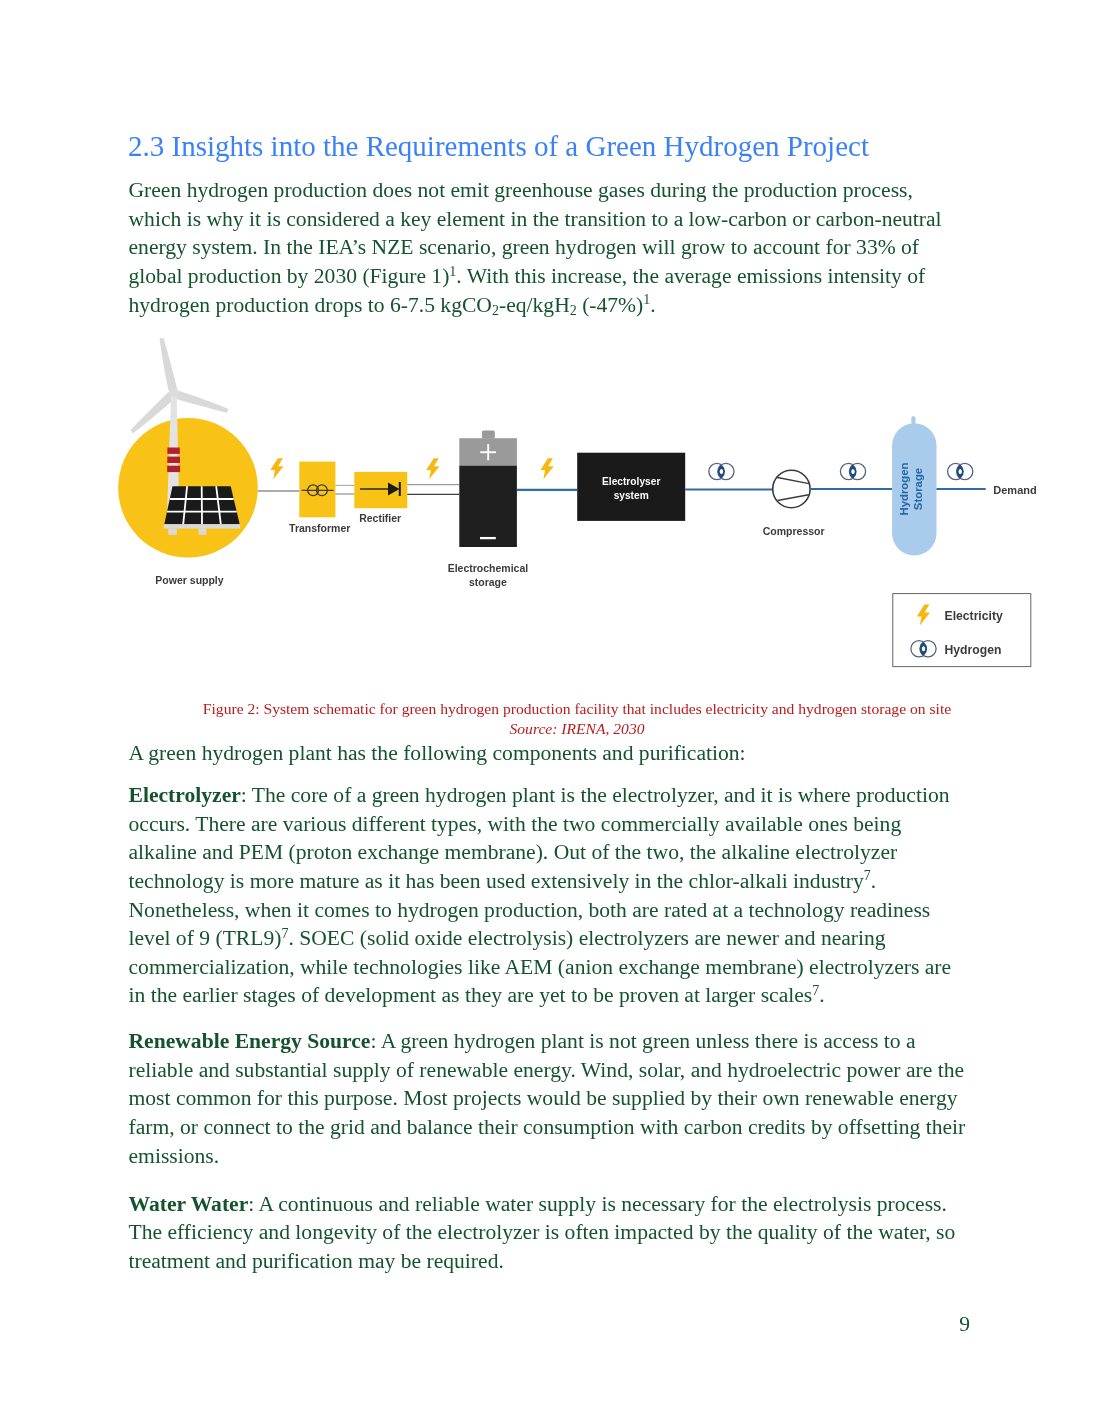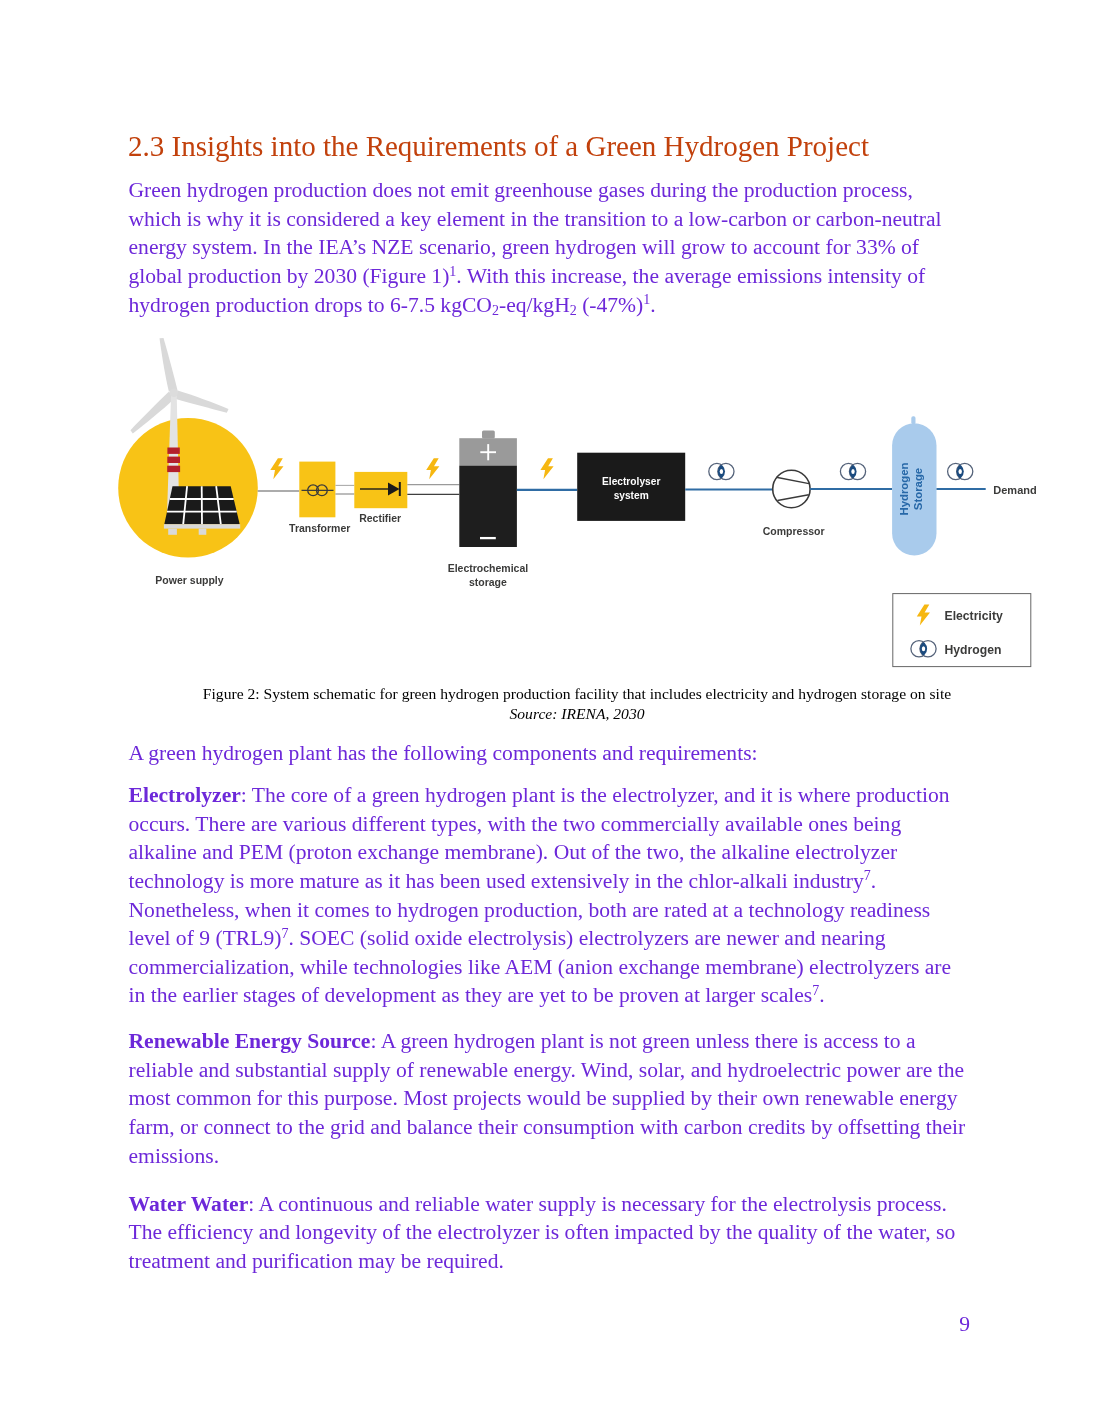--- a/index.html
+++ b/index.html
@@ -1,28 +1,28 @@
 <!DOCTYPE html>
 <html><head>
 <meta charset="utf-8">
 <style>
   html,body{margin:0;padding:0;}
   body{width:1100px;height:1423px;position:relative;background:#ffffff;overflow:hidden;
        font-family:"Liberation Serif",serif;}
   .abs{position:absolute;}
-  .body-text{font-size:21.6px;line-height:28.64px;color:#6d28d9;letter-spacing:0;font-family:Liberation Serif, serif;}
+  .body-text{font-size:21.6px;line-height:28.64px;color:#14532d;letter-spacing:0;font-family:Liberation Serif, serif;}
   .sup{font-size:14px;position:relative;top:-7.5px;line-height:0;}
   .sub{font-size:14px;position:relative;top:3.5px;line-height:0;}
-  .cap{font-size:15.6px;line-height:20px;color:#000000;text-align:center;}
+  .cap{font-size:15.6px;line-height:20px;color:#b91c1c;text-align:center;margin-top:15px;}
   b{font-weight:bold;}
 </style>
 </head>
 <body>
 
-<div class="abs" style="left:128px;top:128.5px;font-size:29px;line-height:34px;color:#c2410c;">2.3 Insights into the Requirements of a Green Hydrogen Project</div>
+<div class="abs" style="left:128px;top:128.5px;font-size:29px;line-height:34px;color:#3b82f6;">2.3 Insights into the Requirements of a Green Hydrogen Project</div>
 
 <div class="abs body-text" style="left:128.5px;top:176.2px;width:900px;">Green hydrogen production does not emit greenhouse gases during the production process,<br>which is why it is considered a key element in the transition to a low-carbon or carbon-neutral<br>energy system. In the IEA’s NZE scenario, green hydrogen will grow to account for 33% of<br>global production by 2030 (Figure 1)<span class="sup">1</span>. With this increase, the average emissions intensity of<br>hydrogen production drops to 6-7.5 kgCO<span class="sub">2</span>-eq/kgH<span class="sub">2</span> (-47%)<span class="sup">1</span>.</div>
 
 <svg class="abs" style="left:0;top:0;" width="1100" height="1423" viewBox="0 0 1100 1423">
   <defs>
     <path id="bolt" d="M7.6 0 L0 11.9 L4.7 11.9 L3 21 L13.2 8.1 L7.8 8.1 L12.5 0 Z"></path>
     <clipPath id="lensclip">
         <circle cx="-4.5" cy="0" r="8.1"></circle>
       </clipPath>
     <g id="h2sym">
@@ -131,21 +131,21 @@
     <text x="944.5" y="653.8" font-size="12.2px" text-anchor="start">Hydrogen</text>
   </g>
   <g font-family="Liberation Sans, sans-serif" font-weight="bold" font-size="11.4px" fill="#2768A8" text-anchor="middle">
     <text x="907.5" y="489" transform="rotate(-90 907.5 489)">Hydrogen</text>
     <text x="921.5" y="489" transform="rotate(-90 921.5 489)">Storage</text>
   </g>
 </svg>
 
 <div class="abs cap" style="left:54px;top:684.4px;width:1046px;">Figure 2: System schematic for green hydrogen production facility that includes electricity and hydrogen storage on site<br><i>Source: IRENA, 2030</i></div>
 
-<div class="abs body-text" style="left:128.5px;top:738.9px;width:900px;">A green hydrogen plant has the following components and requirements:</div>
+<div class="abs body-text" style="left:128.5px;top:738.9px;width:900px;">A green hydrogen plant has the following components and purification:</div>
 
 <div class="abs body-text" style="left:128.5px;top:781px;width:900px;"><b>Electrolyzer</b>: The core of a green hydrogen plant is the electrolyzer, and it is where production<br>occurs. There are various different types, with the two commercially available ones being<br>alkaline and PEM (proton exchange membrane). Out of the two, the alkaline electrolyzer<br>technology is more mature as it has been used extensively in the chlor-alkali industry<span class="sup">7</span>.<br>Nonetheless, when it comes to hydrogen production, both are rated at a technology readiness<br>level of 9 (TRL9)<span class="sup">7</span>. SOEC (solid oxide electrolysis) electrolyzers are newer and nearing<br>commercialization, while technologies like AEM (anion exchange membrane) electrolyzers are<br>in the earlier stages of development as they are yet to be proven at larger scales<span class="sup">7</span>.</div>
 
 <div class="abs body-text" style="left:128.5px;top:1027.2px;width:900px;"><b>Renewable Energy Source</b>: A green hydrogen plant is not green unless there is access to a<br>reliable and substantial supply of renewable energy. Wind, solar, and hydroelectric power are the<br>most common for this purpose. Most projects would be supplied by their own renewable energy<br>farm, or connect to the grid and balance their consumption with carbon credits by offsetting their<br>emissions.</div>
 
 <div class="abs body-text" style="left:128.5px;top:1189.7px;width:900px;"><b>Water Water</b>: A continuous and reliable water supply is necessary for the electrolysis process.<br>The efficiency and longevity of the electrolyzer is often impacted by the quality of the water, so<br>treatment and purification may be required.</div>
 
 <div class="abs body-text" style="left:800px;top:1310.4px;width:170px;text-align:right;">9</div>
 
 </body></html>

